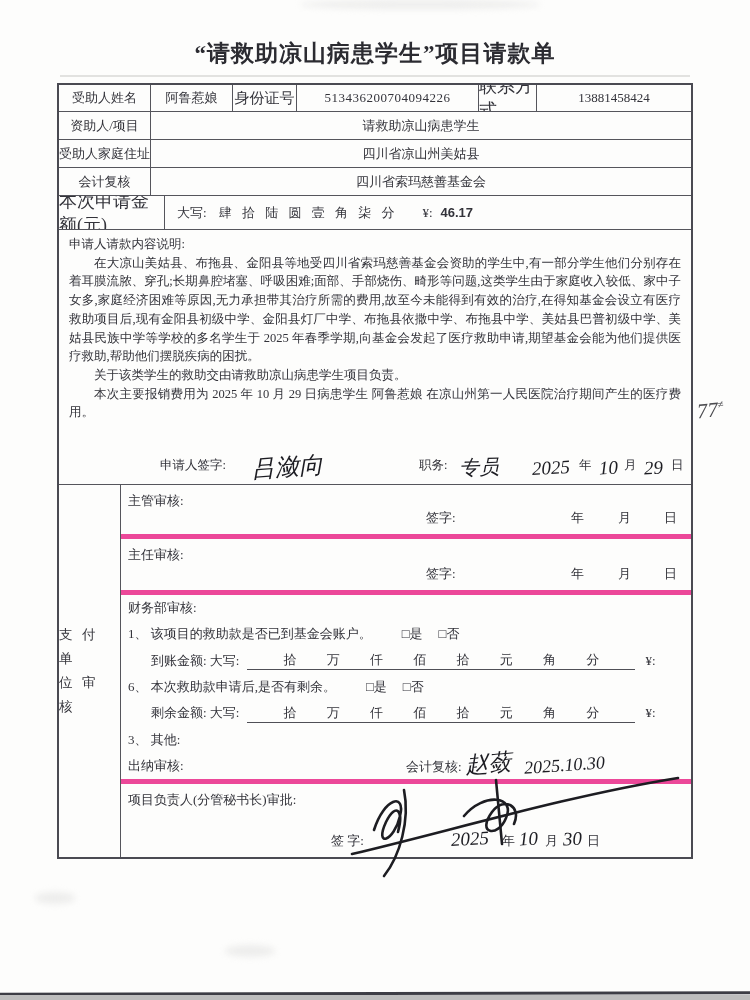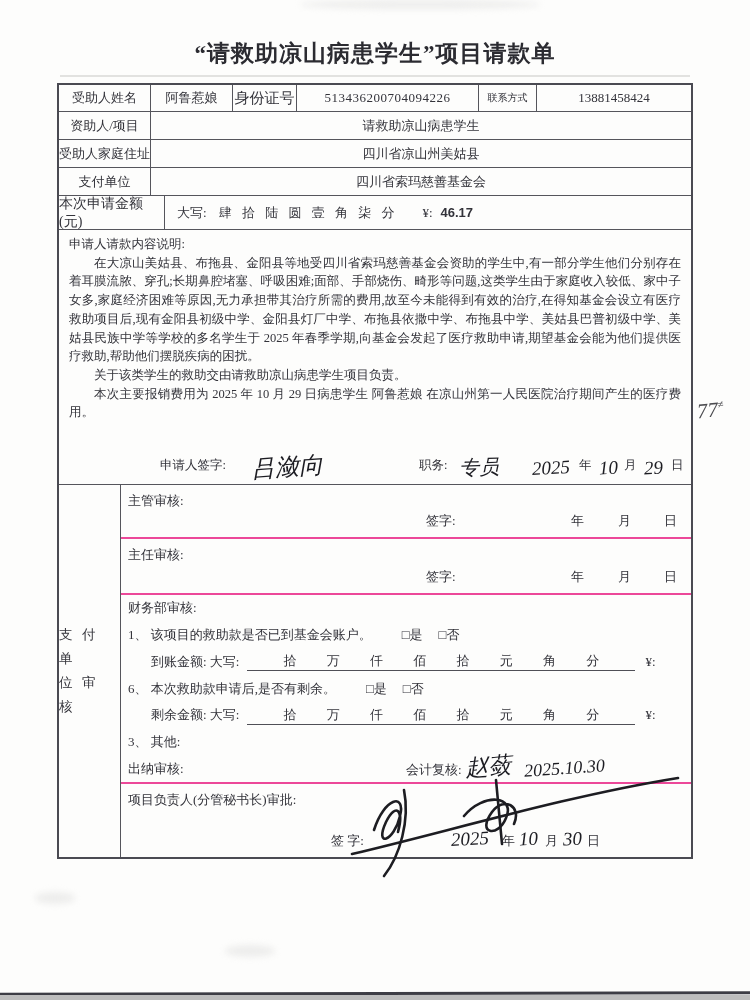--- a/index.html
+++ b/index.html
@@ -27,37 +27,37 @@
   .row:last-child { border-bottom:none; }
   .cell { border-right:1px solid #55555c; display:flex; align-items:center; justify-content:center; font-size:13px; overflow:hidden; }
   .cell:last-child { border-right:none; }
   .grow { flex:1; }
 
   .r1 { height:27px; } .r2,.r3,.r4 { height:28px; } .r5 { height:34px; }
   .w-label { width:92px; }
   .r1 .c-name { width:82px; }
   .r1 .c-idlabel { width:64px; font-size:15px; }
   .r1 .c-id { width:182px; letter-spacing:0.5px; }
-  .r1 .c-contact { width:58px; font-size:10px; }
-  .r5 .w-amt-label { width:106px; font-size:14px; }
+  .r1 .c-contact { width:58px; font-size:18px; }
+  .r5 .w-amt-label { width:106px; font-size:18px; }
   .r5 .amt-content { justify-content:flex-start; padding-left:12px;align-items:center; }
   .daxie { word-spacing:7px; margin-left:12px; }
   .yuan { margin-left:28px; }
   .amt-num { margin-left:8px; font-family:"Liberation Sans","DejaVu Sans",sans-serif; font-weight:bold; font-size:13px; }
 
   .r6 { height:255px; display:block; position:relative; padding:5px 10px 0 10px; font-size:12.5px; line-height:18.7px; }
   .r6 p { text-indent:2em; text-align:justify; }
   .sig-line { position:absolute; bottom:5px; left:0; width:100%; height:30px; }
   .sig-line > span { position:absolute; bottom:4px; }
   .hw { font-style:italic; color:#1c1c22; display:inline-block; white-space:nowrap; }
 
   .r7 { height:372px; }
   .side-cell { width:62px; flex-direction:column; line-height:24px; font-size:13.5px; letter-spacing:3px; }
   .review-col { flex:1; display:flex; flex-direction:column; }
-  .sub { position:relative; border-bottom:2px solid #ec4899; font-size:13px; }
+  .sub { position:relative; border-bottom:5px solid #ec4899; font-size:13px; }
   .sub:last-child { border-bottom:none; }
   .sub1 { height:54px; } .sub2 { height:56px; } .sub3 { height:189px; } .sub4 { flex:1; }
   .sub-label { position:absolute; top:7px; left:7px; }
   .szline { position:absolute; bottom:7px; left:0; width:100%; height:18px; }
   .szline > span { position:absolute; bottom:0; }
   .p-sign { left:305px; } .p-year { left:450px; } .p-month { left:497px; } .p-day { left:543px; }
 
   .fin { display:flex; flex-direction:column; }
   .fin-line { height:27px; display:flex; align-items:center; padding-left:7px; }
   .fin-indent { padding-left:30px; }
@@ -113,21 +113,21 @@
       <div class="cell w-label">资助人/项目</div>
       <div class="cell grow">请救助凉山病患学生</div>
     </div>
 
     <div class="row r3">
       <div class="cell w-label">受助人家庭住址</div>
       <div class="cell grow">四川省凉山州美姑县</div>
     </div>
 
     <div class="row r4">
-      <div class="cell w-label">支付单位</div>
+      <div class="cell w-label">会计复核</div>
       <div class="cell grow">四川省索玛慈善基金会</div>
     </div>
 
     <div class="row r5">
       <div class="cell w-amt-label">本次申请金额(元)</div>
       <div class="cell grow amt-content">
         <span>大写:</span>
         <span class="daxie">肆 拾 陆 圆 壹 角 柒 分</span>
         <span class="yuan">¥:</span>
         <span class="amt-num">46.17</span>

